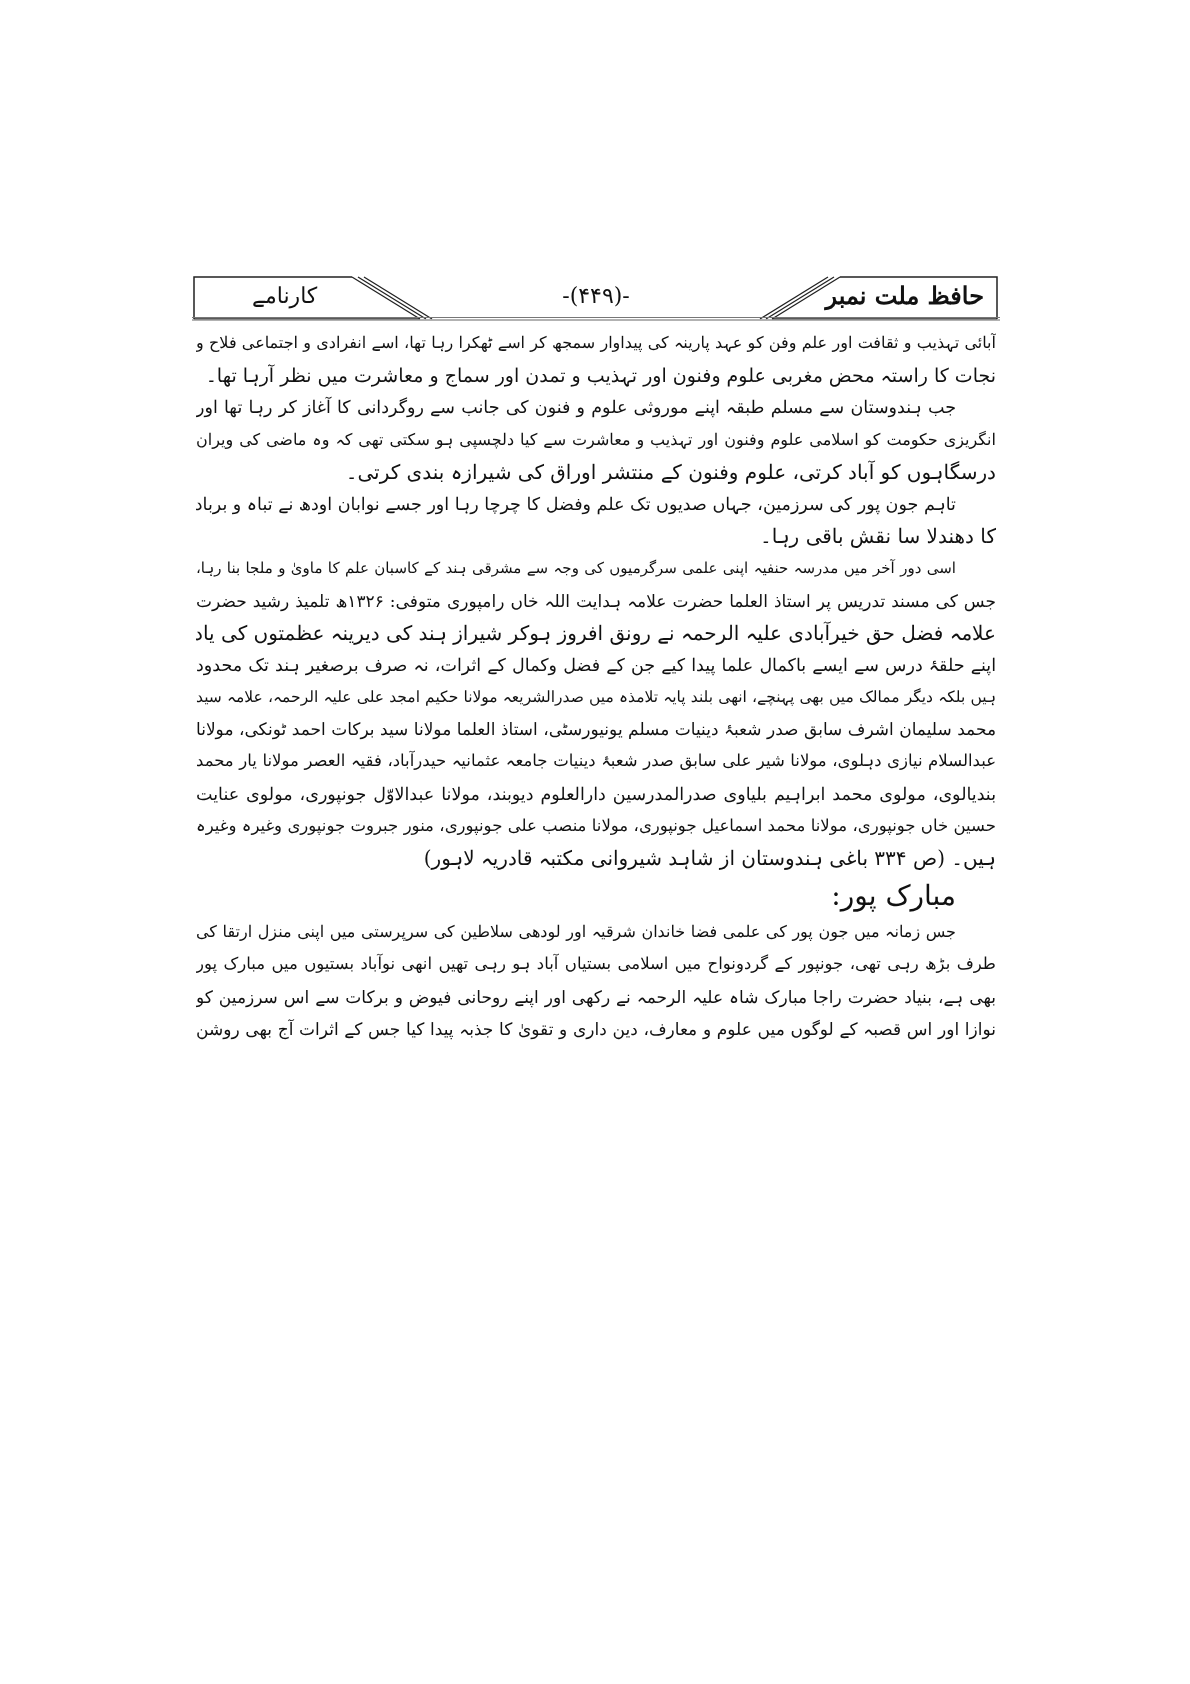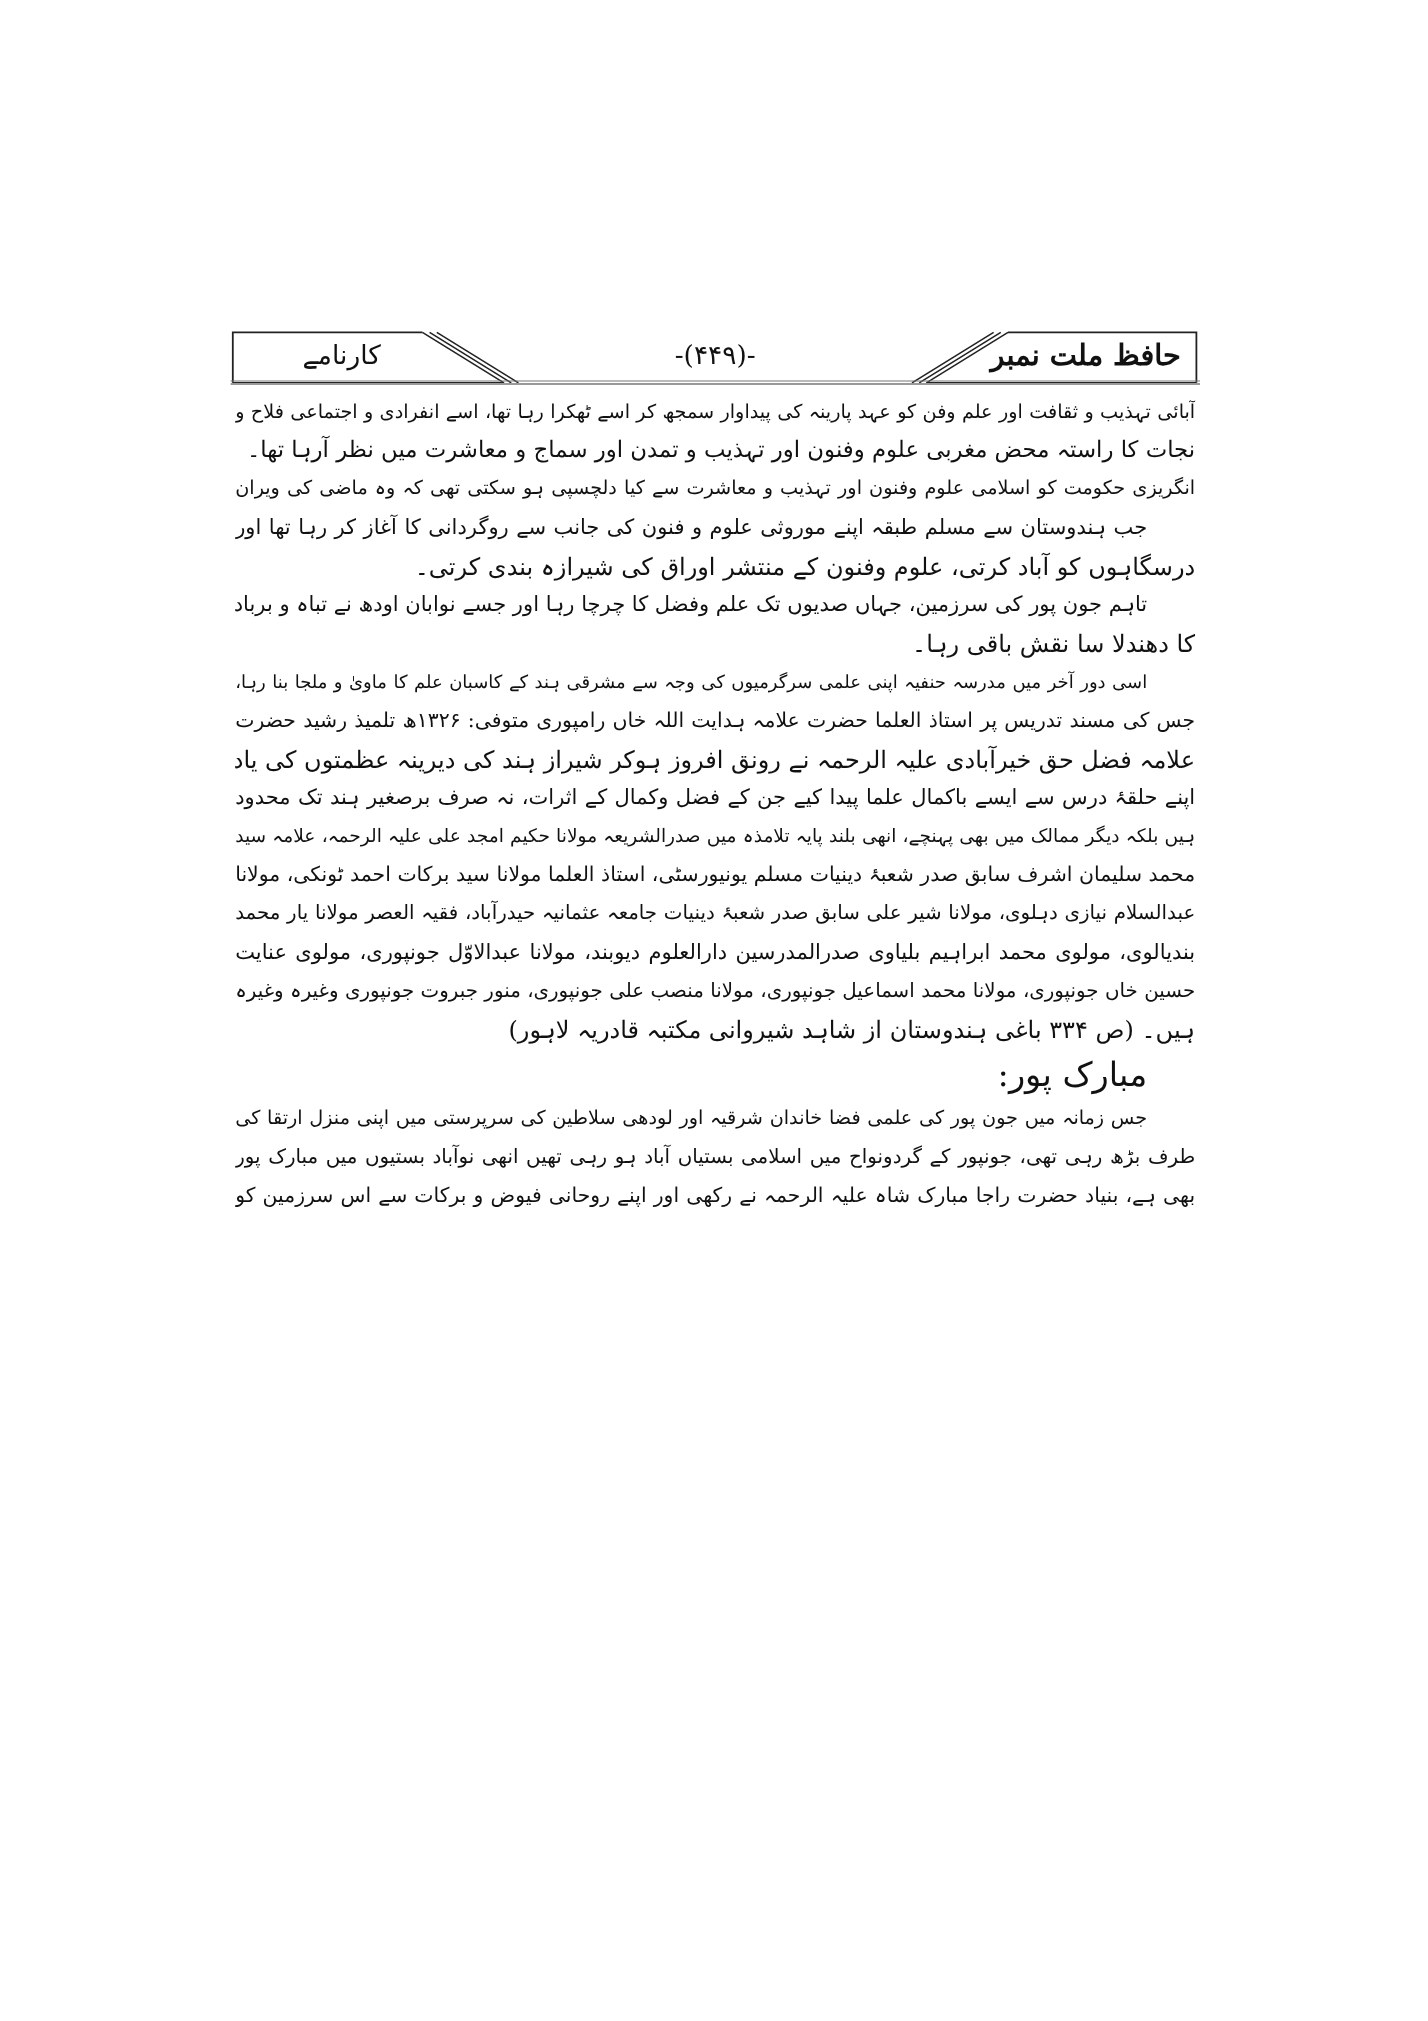--- a/index.html
+++ b/index.html
@@ -56,22 +56,22 @@
     <div class="hdr-center">-(۴۴۹)-</div>
     <div class="hdr-right">حافظ ملت نمبر</div>
   </div>
 
   <div class="body-text">
     <div>
       <div class="line" style="font-size: 16px;">آبائی تہذیب و ثقافت اور علم وفن کو عہد پارینہ کی پیداوار سمجھ کر اسے ٹھکرا رہا تھا، اسے انفرادی و اجتماعی فلاح و</div>
       <div class="line last" style="font-size: 19px;">نجات کا راستہ محض مغربی علوم وفنون اور تہذیب و تمدن اور سماج و معاشرت میں نظر آرہا تھا۔</div>
     </div>
     <div>
+      <div class="line indent" style="font-size: 17.5px;">جب ہندوستان سے مسلم طبقہ اپنے موروثی علوم و فنون کی جانب سے روگردانی کا آغاز کر رہا تھا اور</div>
       <div class="line" style="font-size: 16px;">انگریزی حکومت کو اسلامی علوم وفنون اور تہذیب و معاشرت سے کیا دلچسپی ہو سکتی تھی کہ وہ ماضی کی ویران</div>
-      <div class="line indent" style="font-size: 17.5px;">جب ہندوستان سے مسلم طبقہ اپنے موروثی علوم و فنون کی جانب سے روگردانی کا آغاز کر رہا تھا اور</div>
       <div class="line last">درسگاہوں کو آباد کرتی، علوم وفنون کے منتشر اوراق کی شیرازہ بندی کرتی۔</div>
     </div>
     <div>
       <div class="line indent" style="font-size: 17.5px;">تاہم جون پور کی سرزمین، جہاں صدیوں تک علم وفضل کا چرچا رہا اور جسے نوابان اودھ نے تباہ و برباد</div>
       <div class="line last">کا دھندلا سا نقش باقی رہا۔</div>
     </div>
     <div>
       <div class="line indent" style="font-size: 15px;">اسی دور آخر میں مدرسہ حنفیہ اپنی علمی سرگرمیوں کی وجہ سے مشرقی ہند کے کاسبان علم کا ماویٰ و ملجا بنا رہا،</div>
       <div class="line" style="font-size: 17px;">جس کی مسند تدریس پر استاذ العلما حضرت علامہ ہدایت اللہ خاں رامپوری متوفی: ۱۳۲۶ھ تلمیذ رشید حضرت</div>
       <div class="line" style="font-size: 20px;">علامہ فضل حق خیرآبادی علیہ الرحمہ نے رونق افروز ہوکر شیراز ہند کی دیرینہ عظمتوں کی یاد تازہ کی، اور آپ نے</div>
@@ -83,16 +83,17 @@
       <div class="line" style="font-size: 16.5px;">حسین خاں جونپوری، مولانا محمد اسماعیل جونپوری، مولانا منصب علی جونپوری، منور جبروت جونپوری وغیرہ وغیرہ</div>
       <div class="line last">ہیں۔ (ص ۳۳۴ باغی ہندوستان از شاہد شیروانی مکتبہ قادریہ لاہور)</div>
     </div>
 
     <div class="heading">مبارک پور:</div>
 
     <div>
       <div class="line indent" style="font-size: 16px;">جس زمانہ میں جون پور کی علمی فضا خاندان شرقیہ اور لودھی سلاطین کی سرپرستی میں اپنی منزل ارتقا کی</div>
       <div class="line" style="font-size: 16.5px;">طرف بڑھ رہی تھی، جونپور کے گردونواح میں اسلامی بستیاں آباد ہو رہی تھیں انھی نوآباد بستیوں میں مبارک پور</div>
       <div class="line" style="font-size: 17px;">بھی ہے، بنیاد حضرت راجا مبارک شاہ علیہ الرحمہ نے رکھی اور اپنے روحانی فیوض و برکات سے اس سرزمین کو</div>
+      <div class="line" style="font-size: 17px;">نوازا اور اس قصبہ کے لوگوں میں علوم و معارف، دین داری و تقویٰ کا جذبہ پیدا کیا جس کے اثرات آج بھی روشن</div>
     </div>
   </div>
 
 </div>
 
 </body></html>

